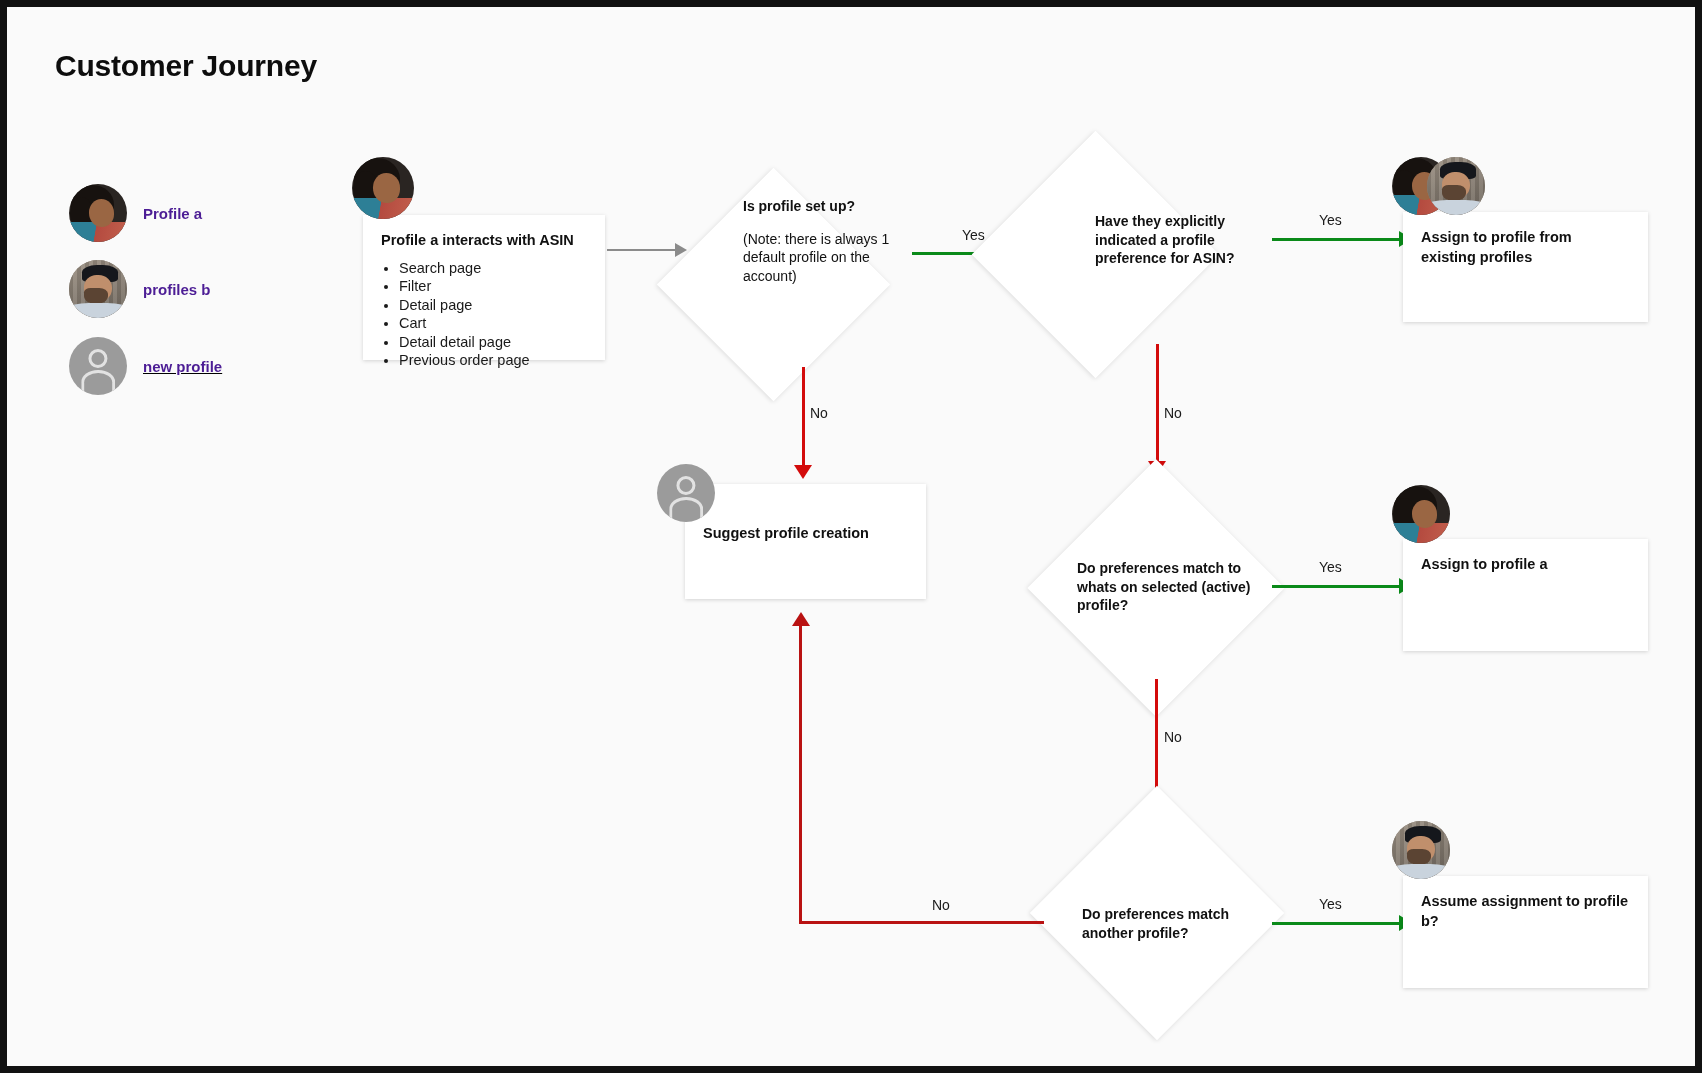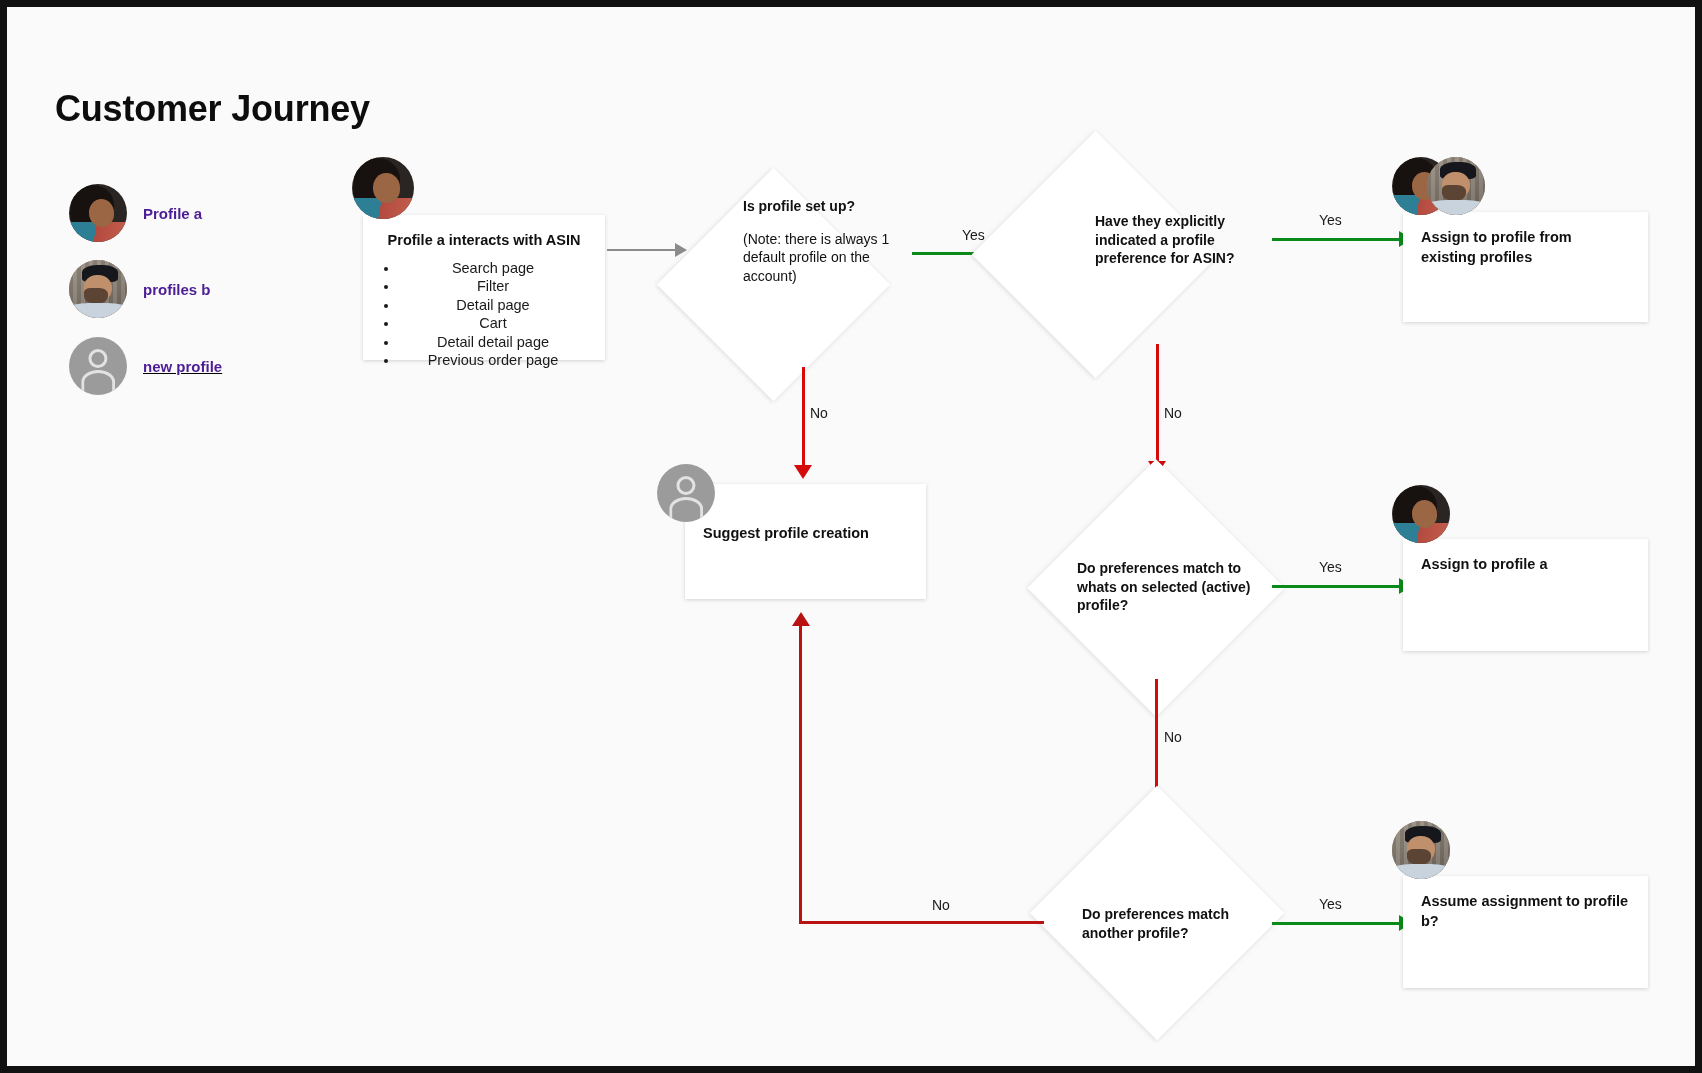--- a/index.html
+++ b/index.html
@@ -16,25 +16,24 @@
     height: 1073px;
     background: #fafafa;
     border: 7px solid #111111;
     box-sizing: border-box;
     overflow: hidden;
   }
   #page-title {
     position: absolute;
     left: 48px;
     top: 42px;
-    font-size: 36px;
+    font-size: 30px;
     font-weight: bold;
     color: #0d0d0d;
     letter-spacing: -0.2px;
-    margin-top: 39px;
   }
 
   
   .avatar {
     border-radius: 50%;
     overflow: hidden;
     position: relative;
     flex: none;
   }
   .av-a { background: #2a2522; }
@@ -251,21 +250,21 @@
   </div>
 
   <div class="legend-item" style="left:62px; top:330px;text-decoration:underline;">
     <div class="avatar av-new">
       <div class="head"></div>
         <div class="body"></div>
     </div>
     <div class="legend-label">new profile</div>
   </div>
 
-  <div class="card" style="left:356px; top:208px; width:242px; height:145px;text-align:center;">
+  <div class="card" style="left:356px; top:208px; width:242px; height:145px;">
     <div class="card-title">Profile a interacts with ASIN</div>
     <ul>
       <li>Search page</li>
       <li>Filter</li>
       <li>Detail page</li>
       <li>Cart</li>
       <li>Detail detail page</li>
       <li>Previous order page</li>
     </ul>
   </div>

